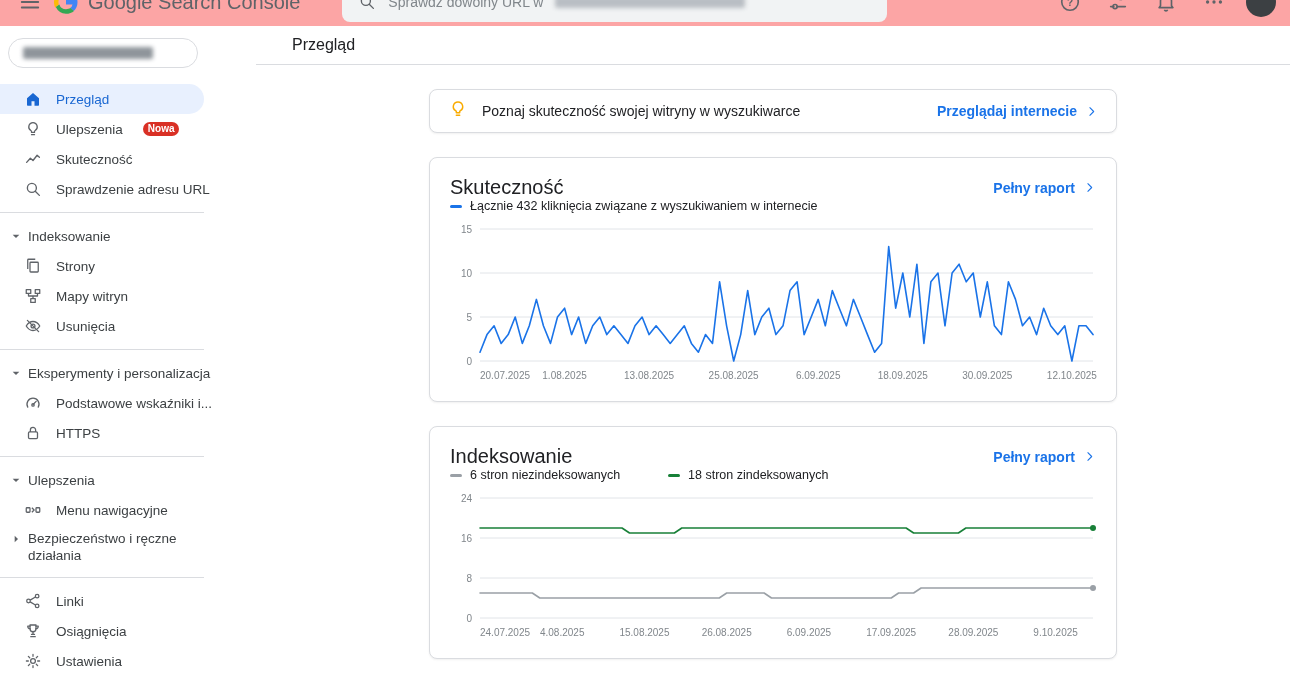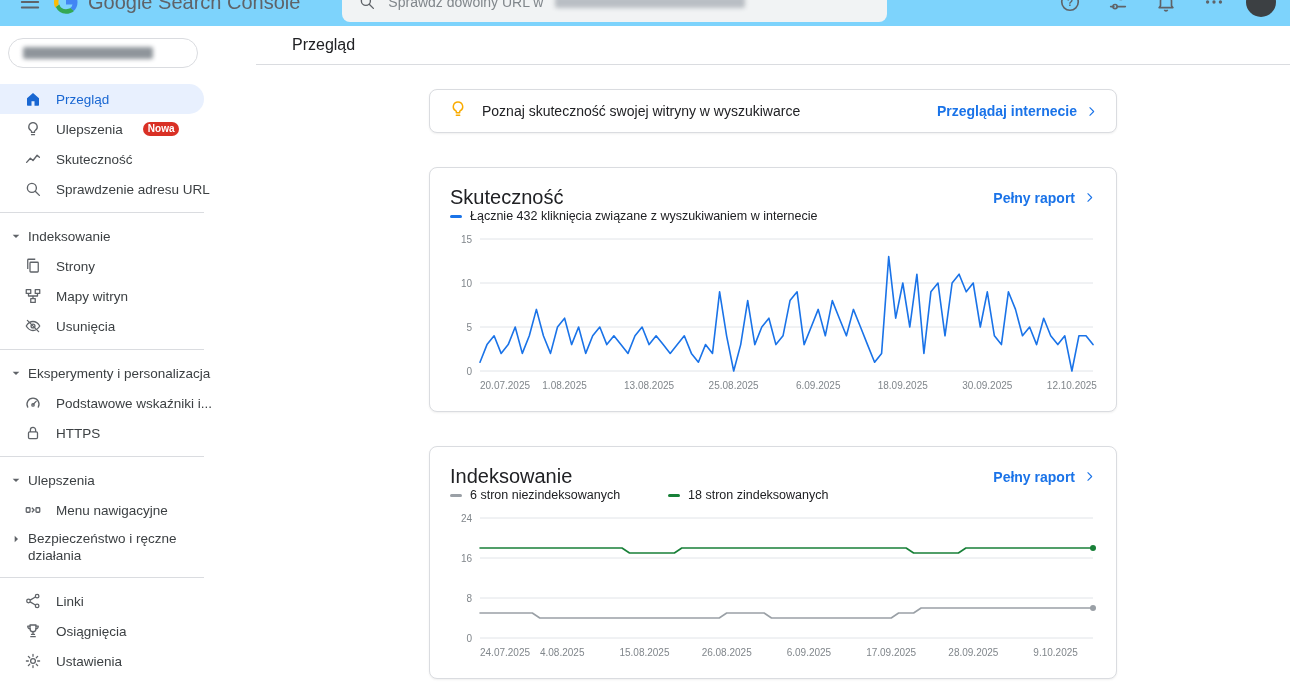--- a/index.html
+++ b/index.html
@@ -1,20 +1,20 @@
 <!DOCTYPE html>
 <html><head>
 <meta charset="utf-8">
 <style>
   *{margin:0;padding:0;box-sizing:border-box}
   html,body{width:1290px;height:684px;overflow:hidden;background:#fff;
     font-family:"Liberation Sans","DejaVu Sans",sans-serif;color:#202124}
 
   
-  .topbar{height:26px;position:relative;overflow:hidden;background:#7dd3fc}
+  .topbar{height:26px;position:relative;overflow:hidden;background:#fca5a5}
   .topbar-inner{position:absolute;top:-22px;left:0;right:0;height:48px;
     display:flex;align-items:center;padding:0 14px}
   .icon-btn{background:none;border:none;cursor:pointer;display:flex;align-items:center;
     justify-content:center;width:32px;height:32px;color:#5f6368}
   .brand{display:flex;align-items:center;gap:10px;margin-left:8px;margin-right:42px;
     font-size:20px;color:#5f6368;white-space:nowrap}
   .brand svg{width:24px;height:24px}
   .searchbox{width:545px;height:40px;background:#f1f3f4;border-radius:8px;
     display:flex;align-items:center;gap:12px;padding:0 16px;cursor:text}
   .searchbox .search-text{font-size:14px;color:#80868b;white-space:nowrap}
@@ -48,21 +48,21 @@
   .nav-section.two-line{height:auto;align-items:flex-start;padding:5px 34px 5px 8px;
     line-height:17px}
   .nav-section.two-line .caret{margin-top:1px}
   .nav-divider{border-top:1px solid #dadce0;margin:8px 0;width:204px}
 
   
   .main{flex:1;display:flex;flex-direction:column;overflow:hidden}
   .main-header{height:39px;flex:none;display:flex;align-items:center;padding-left:36px;
     border-bottom:1px solid #dadce0;font-size:16px;color:#202124}
   .cards{flex:1;overflow:hidden;padding-top:24px;display:flex;flex-direction:column;
-    align-items:center;gap:34px}
+    align-items:center;gap:24px}
   .card{width:688px;background:#fff;border:1px solid #dadce0;border-radius:8px;
     box-shadow:0 1px 2px rgba(60,64,67,.08)}
   .banner{height:44px;display:flex;align-items:center;gap:14px;padding:0 18px}
   .bulb svg{width:20px;height:20px;stroke:#f9ab00;fill:none;stroke-width:1.8;
     stroke-linecap:round;stroke-linejoin:round}
   .banner-text{flex:1;font-size:14px;color:#202124}
   .card-action{display:flex;align-items:center;gap:8px;color:#1a73e8;font-size:14px;
     font-weight:700;cursor:pointer;white-space:nowrap}
   .card-action svg{width:13px;height:13px;stroke:#1a73e8;stroke-width:2;fill:none;
     stroke-linecap:round;stroke-linejoin:round}

